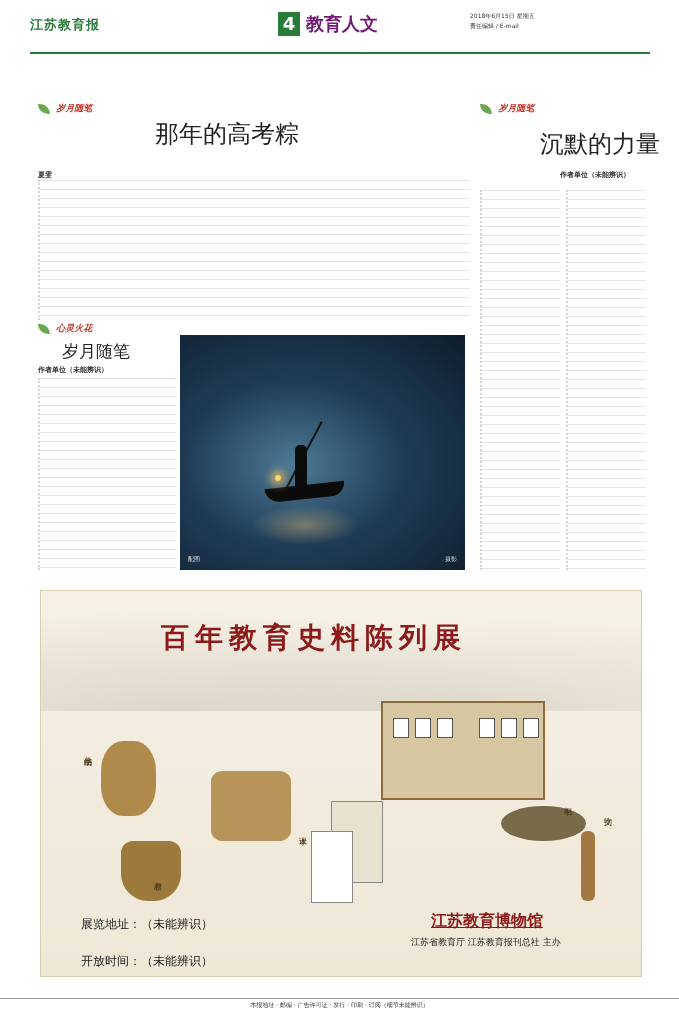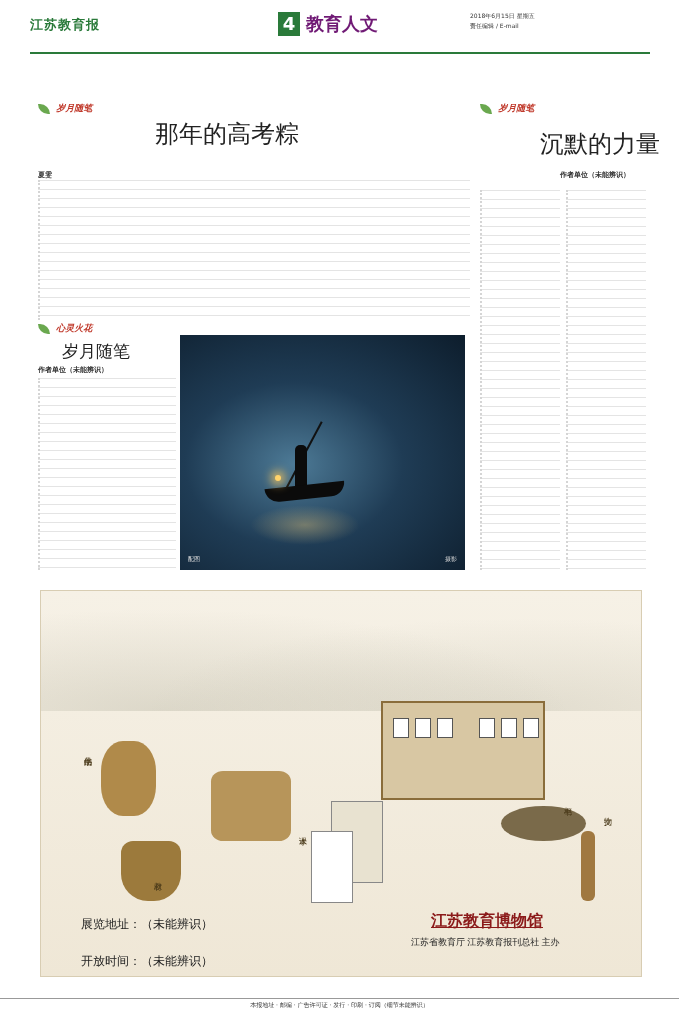--- a/index.html
+++ b/index.html
@@ -108,20 +108,21 @@
   <span class="leaf"></span>
   <span>岁月随笔</span>
 </div>
 <h1 class="abs headline" style="left:540px; top:128px; font-size:24px;">沉默的力量</h1>
 <div class="abs byline" style="left:480px; top:170px; width:150px;">作者单位（未能辨识）</div>
 <div class="abs body-placeholder" style="left:480px; top:190px; width:78px; height:380px;"></div>
 <div class="abs body-placeholder" style="left:566px; top:190px; width:78px; height:380px;"></div>
 
 <div class="abs banner">
   <div class="abs hills"></div>
+  <div class="abs banner-title">百年教育史料陈列展</div>
 
   <div class="abs artifact" style="left:60px; top:150px; width:55px; height:75px;"></div>
   <div class="abs artifact" style="left:80px; top:250px; width:60px; height:60px; border-radius:20% 20% 45% 45%; background:#9c7a3c;"></div>
   <div class="abs artifact" style="left:170px; top:180px; width:80px; height:70px; border-radius:15%; background:#b7955a;"></div>
 
   <div class="abs gallery">
     <div class="frame" style="left:10px; top:15px;"></div>
     <div class="frame" style="left:32px; top:15px;"></div>
     <div class="frame" style="left:54px; top:15px;"></div>
     <div class="frame" style="left:96px; top:15px;"></div>
@@ -138,16 +139,16 @@
   <div class="abs label-v" style="left:40px; top:160px;">书法作品</div>
   <div class="abs label-v" style="left:110px; top:285px;">教材</div>
   <div class="abs label-v" style="left:255px; top:240px;">课本</div>
   <div class="abs label-v" style="left:520px; top:210px;">书柜</div>
   <div class="abs label-v" style="left:560px; top:220px;">文物</div>
 
   <div class="abs info-text" style="left:40px; top:325px;">展览地址：（未能辨识）</div>
   <div class="abs info-text" style="left:40px; top:345px;margin-top:17px;">开放时间：（未能辨识）</div>
 
   <div class="abs museum-name" style="left:390px; top:320px;text-decoration:underline;">江苏教育博物馆</div>
-  <div class="abs museum-sub" style="left:370px; top:345px;font-family:Liberation Serif, serif;">江苏省教育厅 江苏教育报刊总社 主办</div>
+  <div class="abs museum-sub" style="left:370px; top:345px;">江苏省教育厅 江苏教育报刊总社 主办</div>
 </div>
 
 <div class="abs footer">本报地址 · 邮编 · 广告许可证 · 发行 · 印刷 · 订阅（细节未能辨识）</div>
 
 </body></html>

